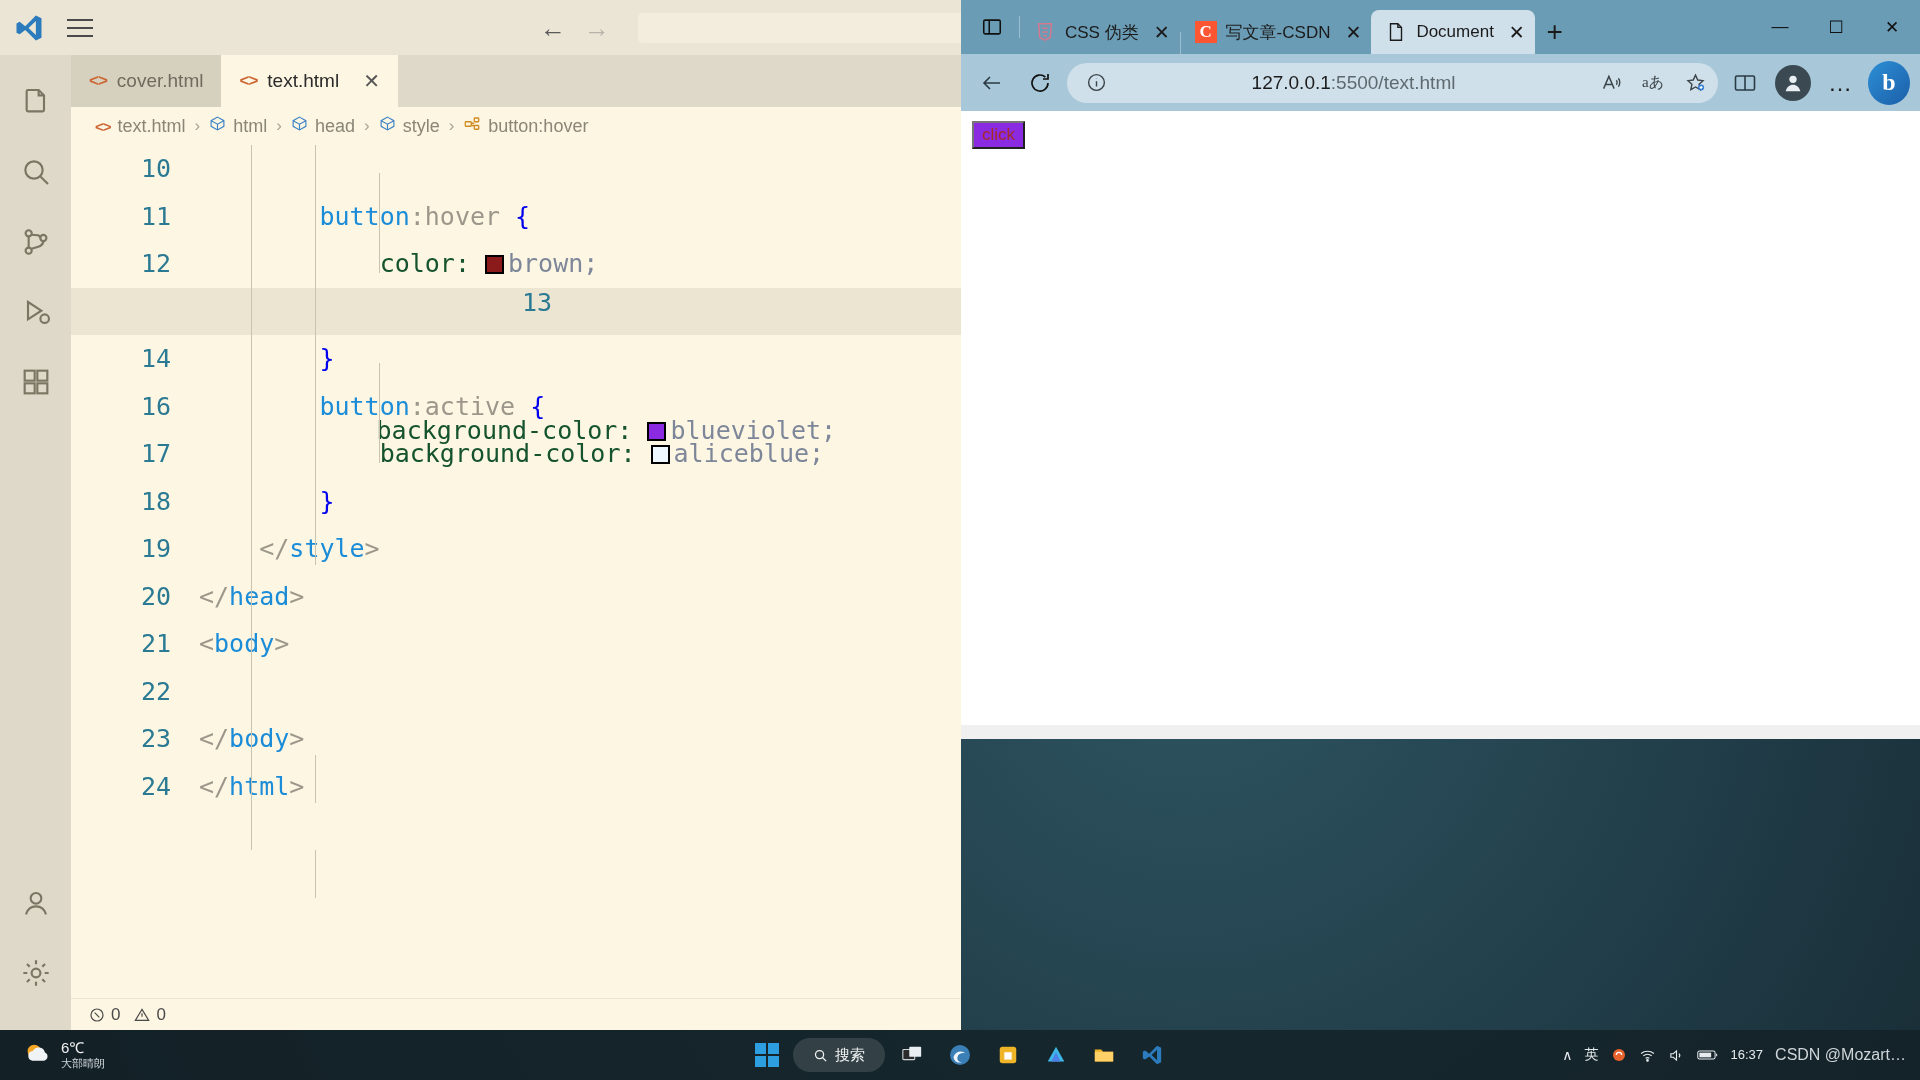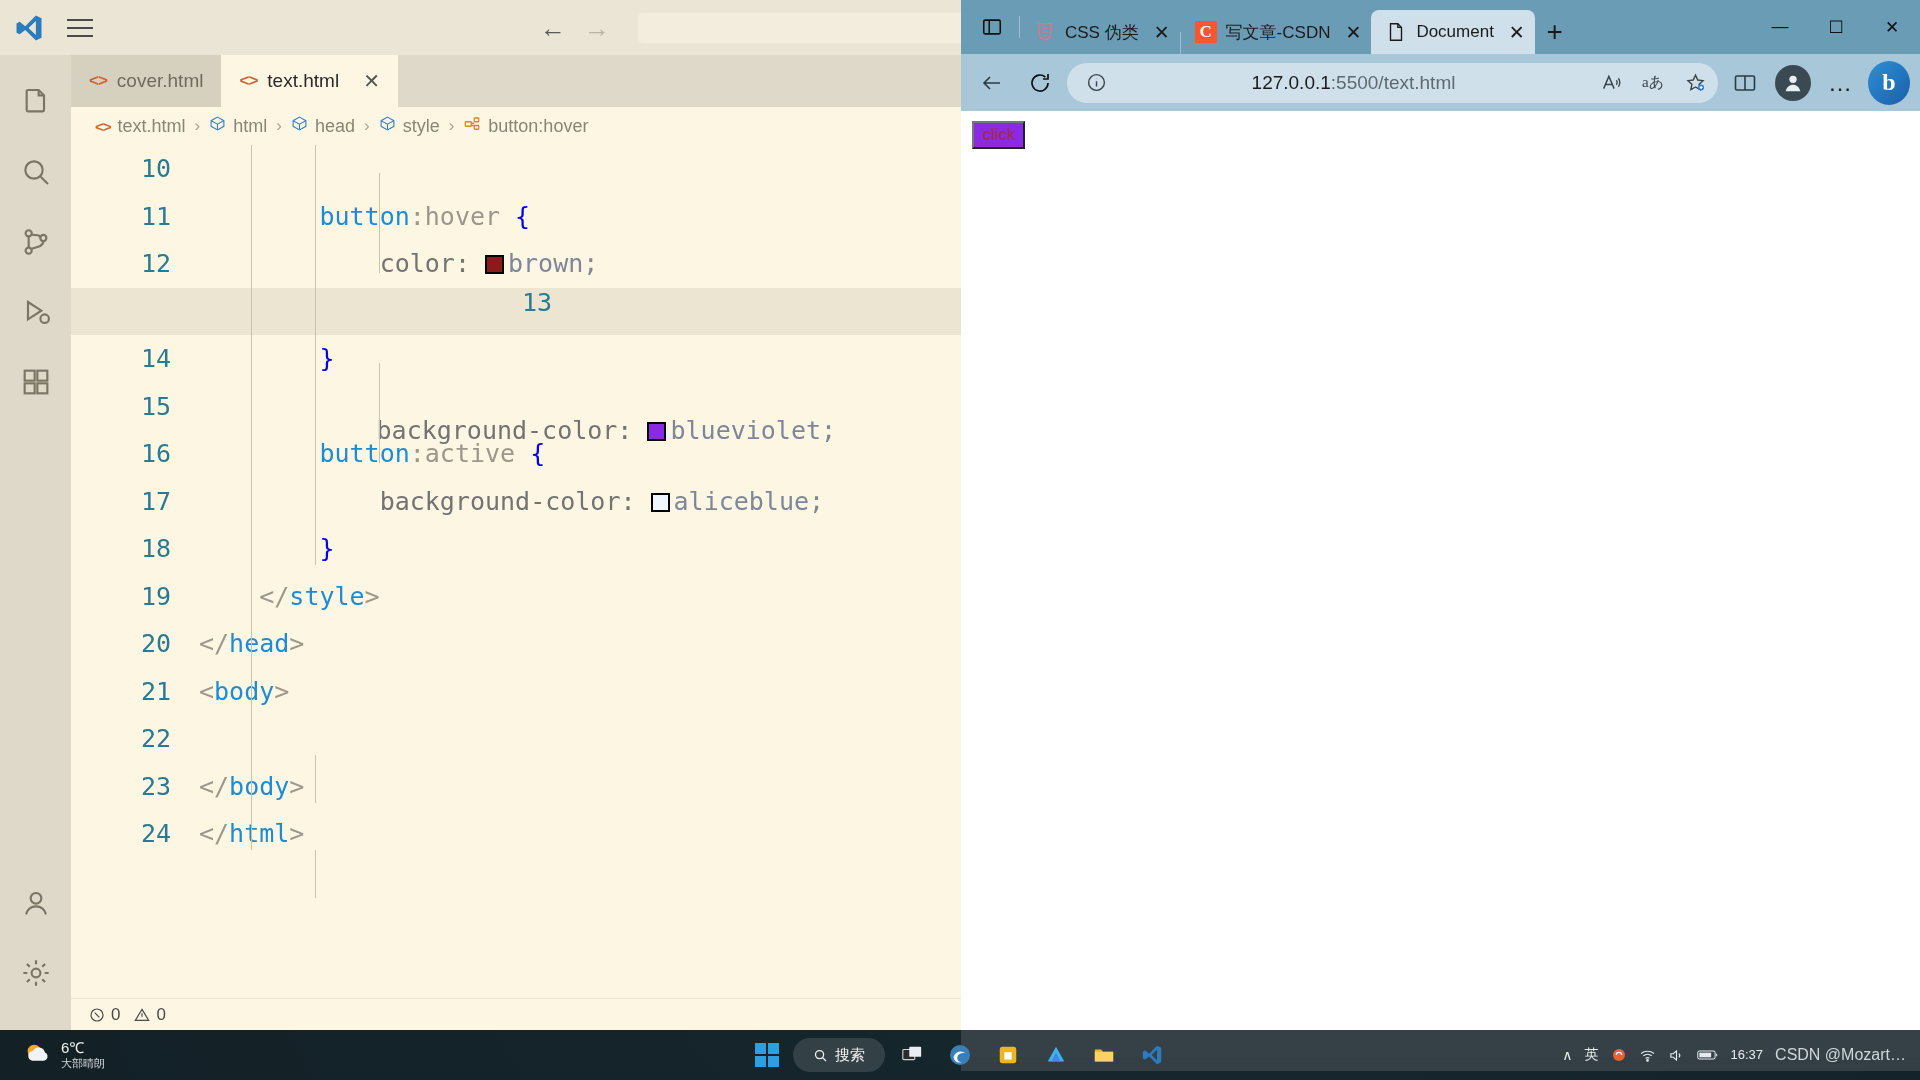--- a/index.html
+++ b/index.html
@@ -99,21 +99,21 @@
   }
   .codetext {
     font-size: 25px; white-space: pre; color: #586e75; position: relative;
     font-family: "DejaVu Sans Mono", monospace;
   }
   .tok-tag { color: #1a8cd8; }
   .tok-punct { color: #9b978a; }
   .tok-sel { color: #1a8cd8; }
   .tok-pseudo { color: #9b978a; }
   .tok-brace { color: #0000ee; }
-  .tok-prop { color: #737373; }
+  .tok-prop { color: #14532d; }
   .tok-val { color: #7d8799; }
   .tok-text { color: #5c5c5c; }
   .swatch {
     display: inline-block; width: 19px; height: 19px; border: 2px solid #000;
     vertical-align: -2px; margin-right: 4px;
   }
   .indent-guide {
     position: absolute; top: 0; bottom: 0; width: 1px; background: #c9c3b0;
   }
   .cursor {
@@ -124,21 +124,21 @@
   .statusbar {
     height: 32px; background: #fdf6e3; display: flex; align-items: center;
     padding-left: 18px; gap: 14px; font-size: 17px; color: #4a4a4a;
     flex: 0 0 32px; border-top: 1px solid #ece5d2;
   }
   .sb-item { display: flex; align-items: center; gap: 6px; }
   .sb-item svg { width: 16px; height: 16px; }
 
   
   .edge {
-    position: absolute; left: 961px; top: 0; width: 959px; height: 1071px;
+    position: absolute; left: 961px; top: 0; width: 959px; height: 739px;
     background: #ffffff; display: flex; flex-direction: column;
   }
   .edge-tabstrip {
     height: 54px; background: #6b9cb5; display: flex; align-items: flex-end;
     flex: 0 0 54px; position: relative;
   }
   .tabstrip-left {
     display: flex; align-items: center; height: 54px; padding-left: 12px; gap: 8px;
   }
   .tabsearch-btn {
@@ -390,24 +390,20 @@
             </div>
             <div class="coderow current">
               <div class="linenum">13</div>
               <div class="codetext"><span class="tok-punct">            </span><span class="tok-prop">background-color:</span><span class="tok-val"> </span><span class="swatch" style="background: rgb(138, 43, 226);"></span><span class="tok-val">blueviolet;</span></div>
             </div>
             <div class="coderow">
               <div class="linenum">14</div>
               <div class="codetext"><span class="tok-punct">        </span><span class="tok-brace">}</span></div>
             </div>
             <div class="coderow">
-              <div class="linenum">15</div>
-              <div class="codetext"></div>
-            </div>
-            <div class="coderow">
               <div class="linenum">16</div>
               <div class="codetext"><span class="tok-punct">        </span><span class="tok-sel">button</span><span class="tok-pseudo">:active </span><span class="tok-brace">{</span></div>
             </div>
             <div class="coderow">
               <div class="linenum">17</div>
               <div class="codetext"><span class="tok-punct">            </span><span class="tok-prop">background-color:</span><span class="tok-val"> </span><span class="swatch" style="background: rgb(240, 248, 255);"></span><span class="tok-val">aliceblue;</span></div>
             </div>
             <div class="coderow">
               <div class="linenum">18</div>
               <div class="codetext"><span class="tok-punct">        </span><span class="tok-brace">}</span></div>

